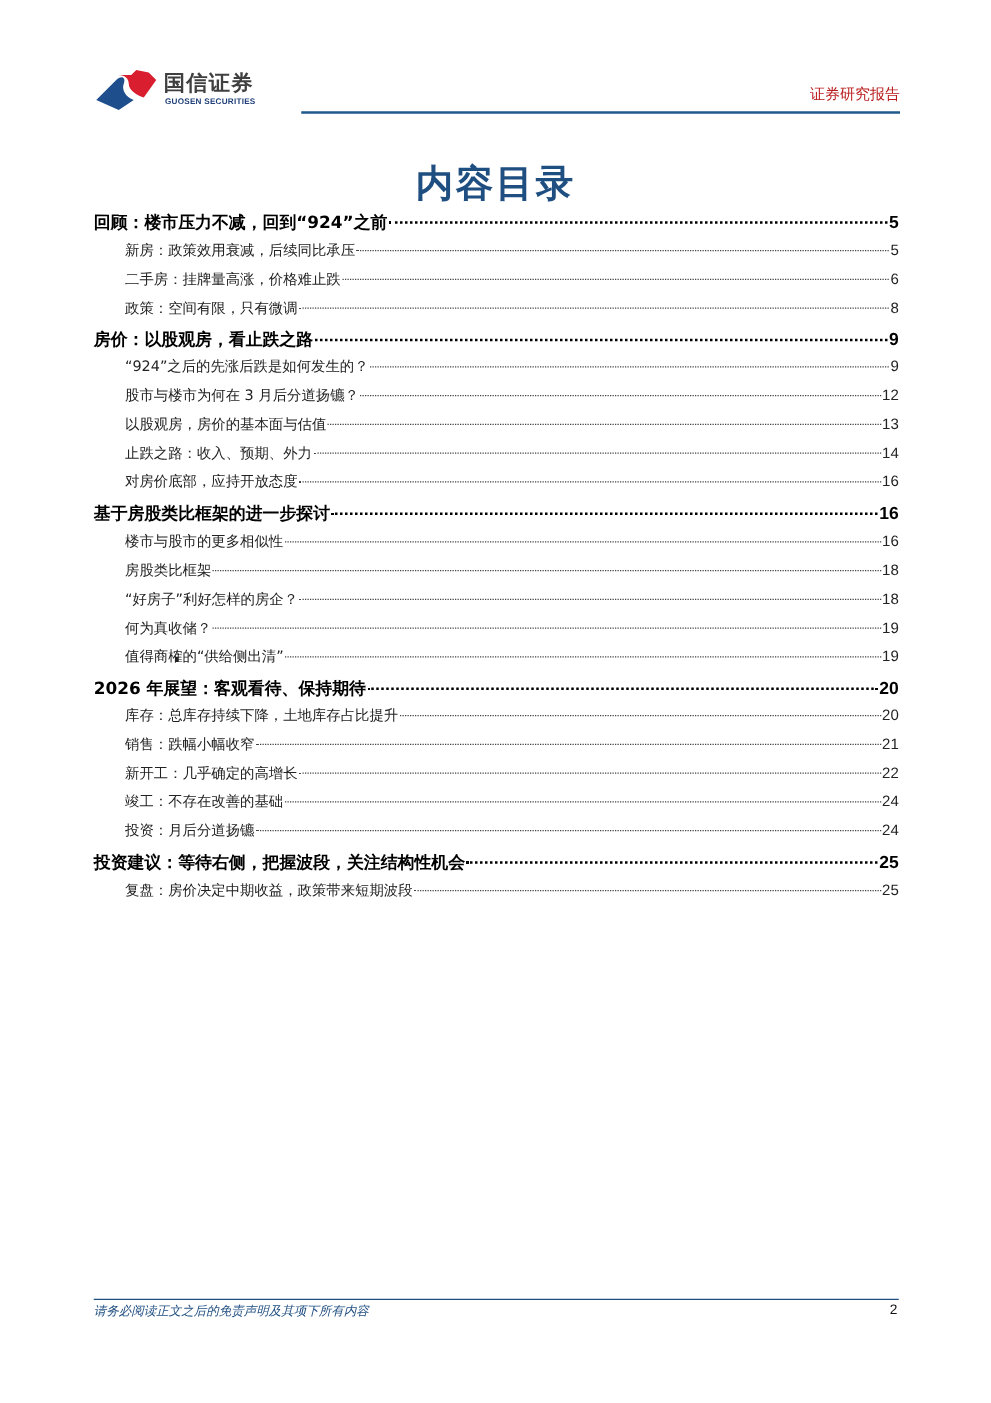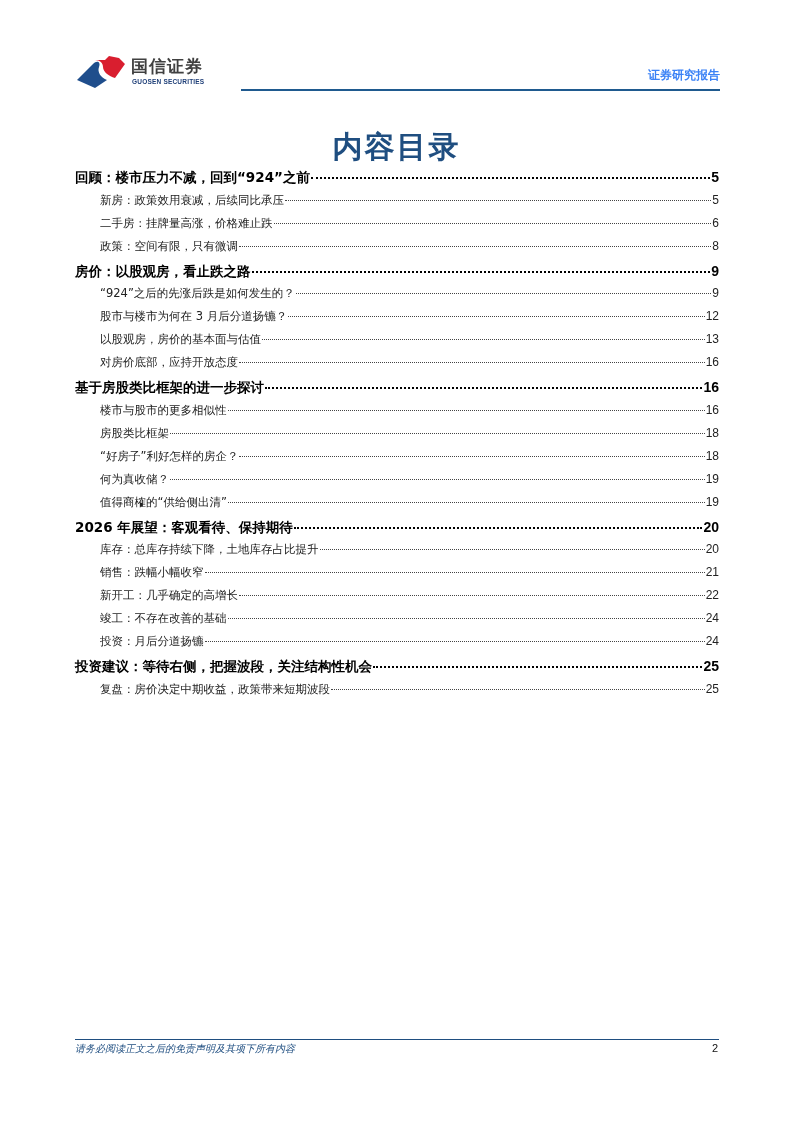--- a/index.html
+++ b/index.html
@@ -7,21 +7,21 @@
          font-family: "DejaVu Sans", "Liberation Sans", sans-serif; color: #1a1a1a; }
 
   .header { position: absolute; left: 75px; top: 52px; width: 645px; height: 40px; }
   .logo { position: absolute; left: 0; top: 0; width: 160px; height: 36px; }
   .logo svg { position: absolute; left: 0; top: 4px; }
   .logo-cn { position: absolute; left: 56px; top: 3px; font-size: 17px; font-weight: bold;
              color: #404040; letter-spacing: 1px; font-family: "DejaVu Sans", sans-serif; }
   .logo-en { position: absolute; left: 57px; top: 26px; font-size: 6.5px; font-weight: bold;
              color: #1f3f78; letter-spacing: 0.2px; font-family: "Liberation Sans", sans-serif; }
   .header-rule { position: absolute; left: 166px; top: 37px; width: 479px; height: 2px; background: #1f5a8f; }
-  .report-type { position: absolute; right: 0; top: 15px; font-size: 12px; font-weight: bold; color: #3b82f6; }
+  .report-type { position: absolute; right: 0; top: 15px; font-size: 12px; font-weight: normal; color: #b91c1c; }
 
   .toc-title { position: absolute; left: 0; width: 793px; top: 127px; text-align: center;
                font-size: 30px; font-weight: bold; color: #1f4e80; letter-spacing: 2px; }
 
   .toc { position: absolute; left: 75px; top: 168px; width: 644px; }
   .row { display: flex; align-items: baseline; white-space: nowrap; }
   .row.l1 { height: 23.5px; font-size: 13.5px; font-weight: bold; color: #000; padding-top: 1px; }
   .row.l2 { height: 23px; font-size: 11.5px; color: #222; padding-left: 25px; }
   .row .label { flex: 0 0 auto; }
   .row .dots { flex: 1 1 auto; overflow: hidden; margin: 0 1px; }
@@ -86,20 +86,25 @@
     </div>
     <div class="row l2">
       <span class="label">股市与楼市为何在 3 月后分道扬镳？</span>
       <span class="dots"></span>
       <span class="page">12</span>
     </div>
     <div class="row l2">
       <span class="label">以股观房，房价的基本面与估值</span>
       <span class="dots"></span>
       <span class="page">13</span>
+    </div>
+    <div class="row l2">
+      <span class="label">止跌之路：收入、预期、外力</span>
+      <span class="dots"></span>
+      <span class="page">14</span>
     </div>
     <div class="row l2">
       <span class="label">对房价底部，应持开放态度</span>
       <span class="dots"></span>
       <span class="page">16</span>
     </div>
     <div class="row l1">
       <span class="label">基于房股类比框架的进一步探讨</span>
       <span class="dots"></span>
       <span class="page">16</span>

